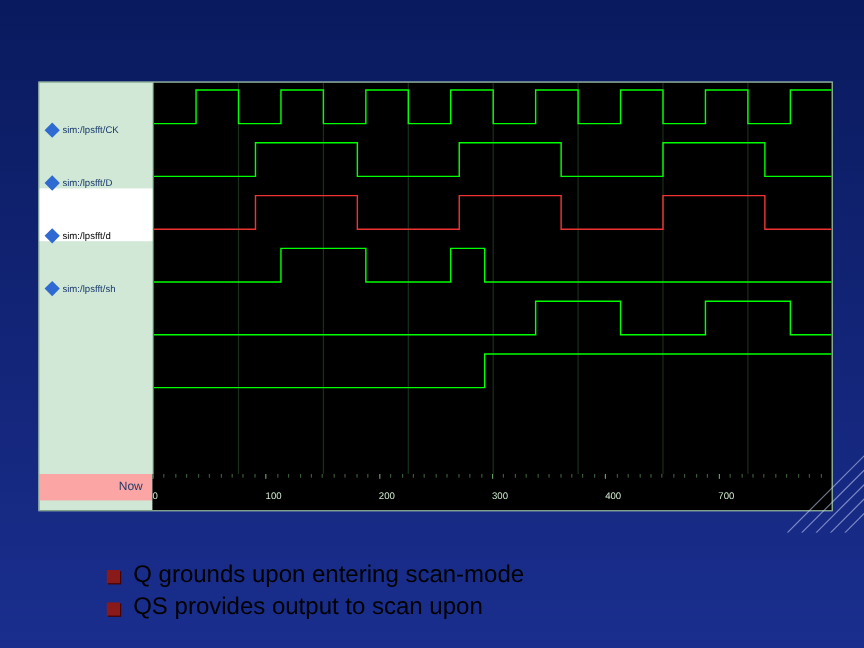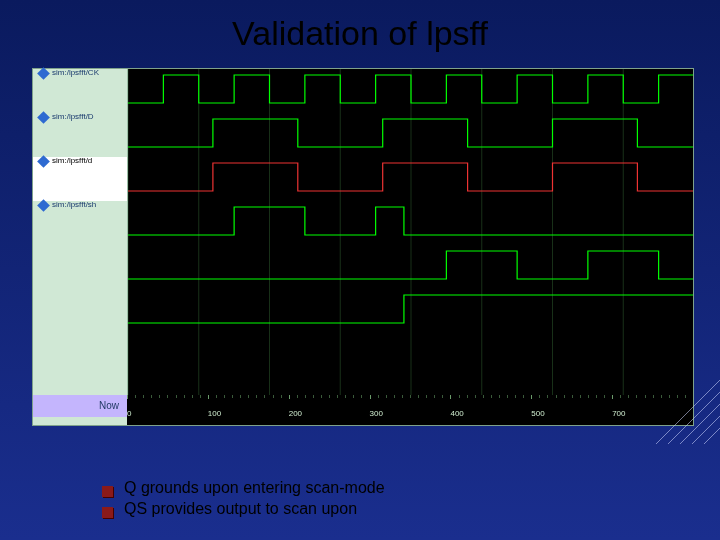--- a/index.html
+++ b/index.html
@@ -1,46 +1,45 @@
 <!DOCTYPE html>
 <html><head>
 <meta charset="utf-8">
 <style>
   html,body{margin:0;padding:0;width:720px;height:540px;background:linear-gradient(180deg,#0a1a5e 0%,#1a2e8e 100%);font-family:Arial,Helvetica,sans-serif;overflow:hidden}
   .slide{width:720px;height:540px;position:relative}
   .title{color:#000;font-size:34px;text-align:center;padding:14px 0 6px;font-weight:400}
   .wave-panel{position:absolute;left:32px;top:68px;width:660px;height:356px;background:#cfe7d4;border:1px solid #7fa28b}
   .wave-body{position:absolute;left:0;top:0;right:0;height:326px;display:flex}
   .sig-col{width:94px;height:100%;background:#d0e8d5;border-right:1px solid #9bbfa6;position:relative}
-  .sig-row{height:44px;display:flex;align-items:flex-start;gap:4px;padding:0 4px;box-sizing:border-box}
+  .sig-row{height:44px;display:flex;align-items:flex-end;gap:4px;padding:0 4px;box-sizing:border-box}
   .sig-row.sel{background:#fff}
   .dia{width:9px;height:9px;background:#2e6ad1;transform:rotate(45deg);flex:0 0 9px;margin-left:2px}
   .sig-label{color:#1a3a6e;font-size:8px;line-height:1;white-space:nowrap}
   .sig-row.sel .sig-label{color:#000}
-  .now-label{position:absolute;left:0;bottom:-22px;width:94px;height:22px;line-height:22px;text-align:right;padding-right:8px;box-sizing:border-box;color:#233a66;font-size:10px;background:#c4b5fd}
+  .now-label{position:absolute;left:0;bottom:-22px;width:94px;height:22px;line-height:22px;text-align:right;padding-right:8px;box-sizing:border-box;color:#233a66;font-size:10px;background:#fca5a5}
   .plot{flex:1;height:100%;background:#000;position:relative;overflow:hidden}
   .grid line{stroke:#183018;stroke-width:1}
   .wave{stroke:#0f0;stroke-width:1.2;fill:none}
   .wave.red{stroke:#e33}
   .time-axis{position:absolute;left:94px;right:0;bottom:0;height:30px;background:#000;display:flex;align-items:flex-start}
   .tick{flex:1;position:relative;color:#cdeacd;font-size:8px;text-align:left;padding-top:14px}
   .tick:before{content:"";position:absolute;left:0;top:0;width:1px;height:4px;background:#6a9a6a}
   .tick .minor{position:absolute;top:0;height:3px;width:1px;background:#3a5a3a}
   .tick .m1{left:10%}.tick .m2{left:20%}.tick .m3{left:30%}.tick .m4{left:40%}.tick .m5{left:50%}.tick .m6{left:60%}.tick .m7{left:70%}.tick .m8{left:80%}.tick .m9{left:90%}
-  .bullets{position:absolute;left:96px;bottom:20px;color:#000;font-size:16px;line-height:1.35}
+  .bullets{position:absolute;left:83px;bottom:20px;color:#000;font-size:20px;line-height:1.35}
   .bullets div{position:relative;padding-left:28px}
   .bullets div:before{content:"";position:absolute;left:6px;top:9px;width:11px;height:11px;background:#8a1a1a;box-shadow:1px 1px 0 #400}
   .corner-art{position:absolute;right:-6px;bottom:96px;width:70px;height:70px;pointer-events:none}
   .corner-art line{stroke:#cfd7ff;stroke-width:1;opacity:.55}
 </style>
 </head>
 <body>
 
 <div class="slide">
-  <div class="title">Validation of lpsff</div>
 
   <div class="wave-panel">
     <div class="wave-body">
       <div class="sig-col">
         <div class="sig-row">
             <span class="dia"></span>
             <span class="sig-label">sim:/lpsfft/CK</span>
           </div>
         <div class="sig-row">
             <span class="dia"></span>
@@ -78,21 +77,20 @@
             </g>
         </svg>
       </div>
     </div>
     <div class="time-axis" id="time-axis">
         <div class="tick">0<span class="minor m1"></span><span class="minor m2"></span><span class="minor m3"></span><span class="minor m4"></span><span class="minor m5"></span><span class="minor m6"></span><span class="minor m7"></span><span class="minor m8"></span><span class="minor m9"></span></div>
         <div class="tick">100<span class="minor m1"></span><span class="minor m2"></span><span class="minor m3"></span><span class="minor m4"></span><span class="minor m5"></span><span class="minor m6"></span><span class="minor m7"></span><span class="minor m8"></span><span class="minor m9"></span></div>
         <div class="tick">200<span class="minor m1"></span><span class="minor m2"></span><span class="minor m3"></span><span class="minor m4"></span><span class="minor m5"></span><span class="minor m6"></span><span class="minor m7"></span><span class="minor m8"></span><span class="minor m9"></span></div>
         <div class="tick">300<span class="minor m1"></span><span class="minor m2"></span><span class="minor m3"></span><span class="minor m4"></span><span class="minor m5"></span><span class="minor m6"></span><span class="minor m7"></span><span class="minor m8"></span><span class="minor m9"></span></div>
         <div class="tick">400<span class="minor m1"></span><span class="minor m2"></span><span class="minor m3"></span><span class="minor m4"></span><span class="minor m5"></span><span class="minor m6"></span><span class="minor m7"></span><span class="minor m8"></span><span class="minor m9"></span></div>
-        <div class="tick">500<span class="minor m1"></span><span class="minor m2"></span><span class="minor m3"></span><span class="minor m4"></span><span class="minor m5"></span><span class="minor m6"></span><span class="minor m7"></span><span class="minor m8"></span><span class="minor m9"></span></div>
         <div class="tick">700<span class="minor m1"></span><span class="minor m2"></span><span class="minor m3"></span><span class="minor m4"></span><span class="minor m5"></span><span class="minor m6"></span><span class="minor m7"></span><span class="minor m8"></span><span class="minor m9"></span></div>
       </div>
   </div>
 
   <svg class="corner-art" viewBox="0 0 70 70">
     <line x1="0" y1="70" x2="70" y2="0"></line>
       <line x1="12" y1="70" x2="70" y2="12"></line>
       <line x1="24" y1="70" x2="70" y2="24"></line>
       <line x1="36" y1="70" x2="70" y2="36"></line>
       <line x1="48" y1="70" x2="70" y2="48"></line>

